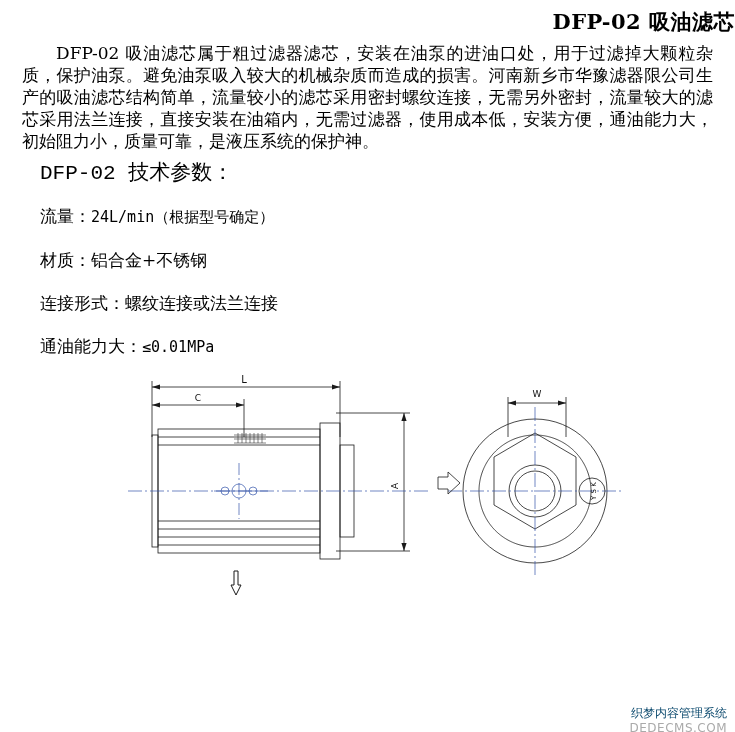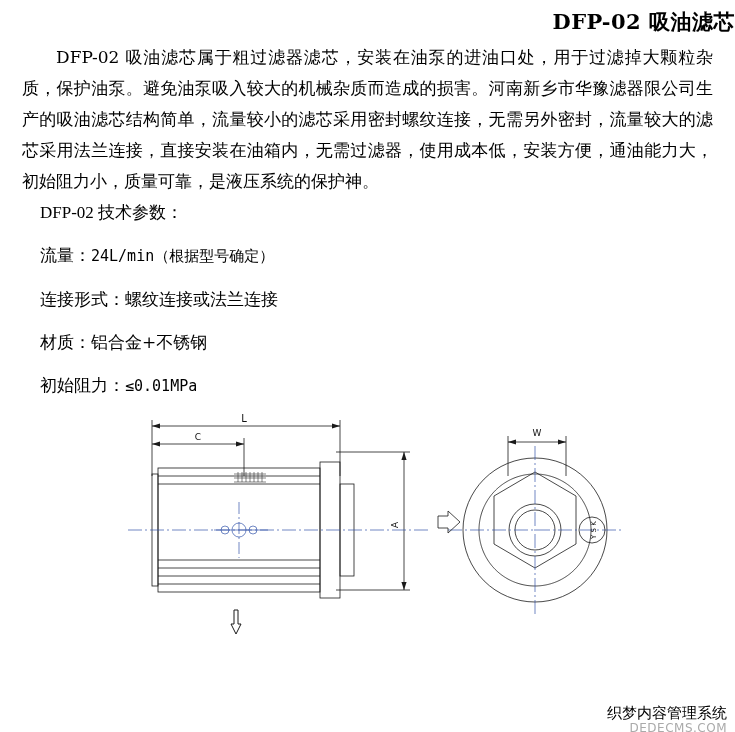--- a/index.html
+++ b/index.html
@@ -23,32 +23,32 @@
   .title {
     text-align: right;
     font-size: 21px;
     font-weight: bold;
     margin: 8px 0 6px 0;
     letter-spacing: 0.5px;
     font-family: "DejaVu Serif", serif;
   }
   .body-text {
     font-size: 17px;
-    line-height: 31px;
+    line-height: 22px;
     text-align: justify;
     text-justify: inter-ideograph;
     margin: 0 22px 0 22px;
     text-indent: 2em;
     font-family: "DejaVu Serif", serif;
   }
   .spec-head {
-    font-size: 17px;
+    font-size: 21px;
     line-height: 31px;
-    margin: 0 22px 0 40px;
-    font-family: Liberation Serif, serif;
+    margin: 6px 22px 0 40px;
+    font-family: Liberation Mono, monospace;
   }
   .spec-line {
     font-size: 17px;
     line-height: 31px;
     margin: 12px 22px 0 40px;
     font-family: "DejaVu Serif", serif;
   }
   .spec-line .val {
     font-family: "DejaVu Sans Mono", monospace;
     font-size: 15px;
@@ -63,22 +63,22 @@
     display: block;
   }
   .footer {
     position: absolute;
     right: 8px;
     bottom: 4px;
     text-align: right;
     line-height: 15px;
   }
   .footer .fline1 {
-    font-size: 15px;
-    color: #000000;
+    font-size: 12px;
+    color: #0c4a6e;
     font-family: "DejaVu Sans", sans-serif;
   }
   .footer .fline2 {
     font-size: 12px;
     color: #aaaaaa;
     font-family: "DejaVu Sans", sans-serif;
     letter-spacing: 0.5px;
   }
 </style>
 </head>
@@ -89,27 +89,27 @@
   <div class="title">DFP-02 吸油滤芯</div>
 
   <div class="body-text">DFP-02 吸油滤芯属于粗过滤器滤芯，安装在油泵的进油口处，用于过滤掉大颗粒杂质，保护油泵。避免油泵吸入较大的机械杂质而造成的损害。河南新乡市华豫滤器限公司生产的吸油滤芯结构简单，流量较小的滤芯采用密封螺纹连接，无需另外密封，流量较大的滤芯采用法兰连接，直接安装在油箱内，无需过滤器，使用成本低，安装方便，通油能力大，初始阻力小，质量可靠，是液压系统的保护神。</div>
 
   <div class="spec-head">DFP-02 技术参数：</div>
 
   <div class="spec-line">
     <span>流量：</span><span class="val">24L/min（根据型号确定）</span>
   </div>
   <div class="spec-line">
+    <span>材质：</span><span>铝合金+不锈钢</span>
+  </div>
+  <div class="spec-line">
     <span>连接形式：</span><span>螺纹连接或法兰连接</span>
   </div>
   <div class="spec-line">
-    <span>材质：</span><span>铝合金+不锈钢</span>
-  </div>
-  <div class="spec-line">
-    <span>初始阻力：</span><span class="val">≤0.01MPa</span>
+    <span>通油能力大：</span><span class="val">≤0.01MPa</span>
   </div>
 
   <div class="drawing">
     <svg width="735" height="260" viewBox="0 0 735 260" xmlns="http://www.w3.org/2000/svg">
       <g stroke="#1a1a1a" fill="none" stroke-width="0.8">
 
         <line x1="152" y1="10" x2="152" y2="66"></line>
         <line x1="340" y1="10" x2="340" y2="66"></line>
         <line x1="244" y1="28" x2="244" y2="66"></line>
 

